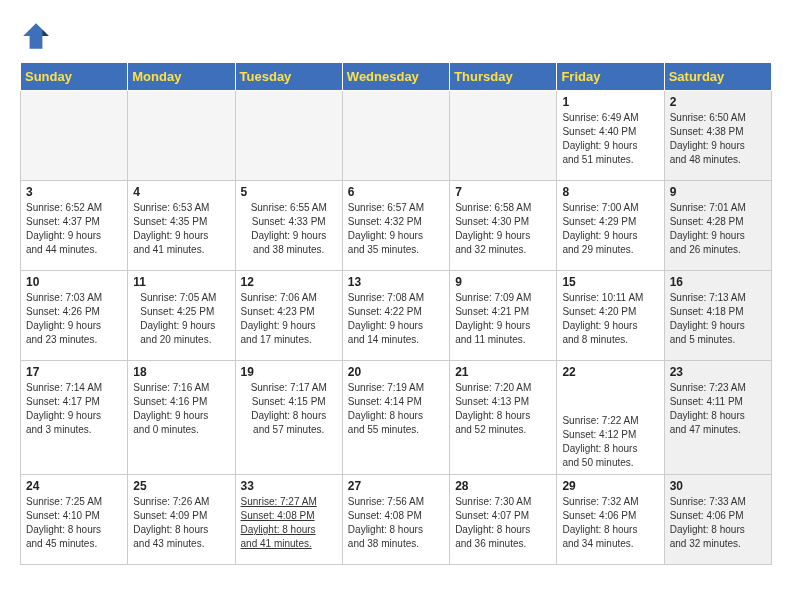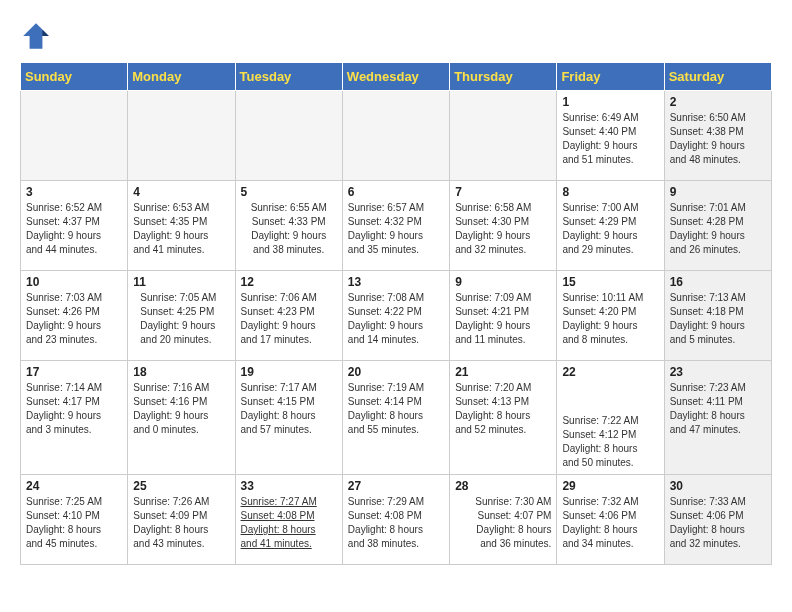--- a/index.html
+++ b/index.html
@@ -253,21 +253,21 @@
         </td>
         <td>
           <span class="day-num">18</span>
           <div class="cell-text" style="white-space: pre-line;">Sunrise: 7:16 AM
 Sunset: 4:16 PM
 Daylight: 9 hours
 and 0 minutes.</div>
         </td>
         <td>
           <span class="day-num">19</span>
-          <div class="cell-text" style="white-space: pre-line;">Sunrise: 7:17 AM
+          <div class="cell-text" style="white-space: pre-line; text-align: center;">Sunrise: 7:17 AM
 Sunset: 4:15 PM
 Daylight: 8 hours
 and 57 minutes.</div>
         </td>
         <td>
           <span class="day-num">20</span>
           <div class="cell-text" style="white-space: pre-line;">Sunrise: 7:19 AM
 Sunset: 4:14 PM
 Daylight: 8 hours
 and 55 minutes.</div>
@@ -311,28 +311,28 @@
         </td>
         <td>
           <span class="day-num">33</span>
           <div class="cell-text" style="white-space: pre-line; text-decoration: underline;">Sunrise: 7:27 AM
 Sunset: 4:08 PM
 Daylight: 8 hours
 and 41 minutes.</div>
         </td>
         <td>
           <span class="day-num">27</span>
-          <div class="cell-text" style="white-space: pre-line;">Sunrise: 7:29 AM
+          <div class="cell-text" style="white-space: pre-line;">Sunrise: 7:56 AM
 Sunset: 4:08 PM
 Daylight: 8 hours
 and 38 minutes.</div>
         </td>
         <td>
           <span class="day-num">28</span>
-          <div class="cell-text" style="white-space: pre-line; text-align: right;">Sunrise: 7:30 AM
+          <div class="cell-text" style="white-space: pre-line;">Sunrise: 7:30 AM
 Sunset: 4:07 PM
 Daylight: 8 hours
 and 36 minutes.</div>
         </td>
         <td>
           <span class="day-num">29</span>
           <div class="cell-text" style="white-space: pre-line;">Sunrise: 7:32 AM
 Sunset: 4:06 PM
 Daylight: 8 hours
 and 34 minutes.</div>

